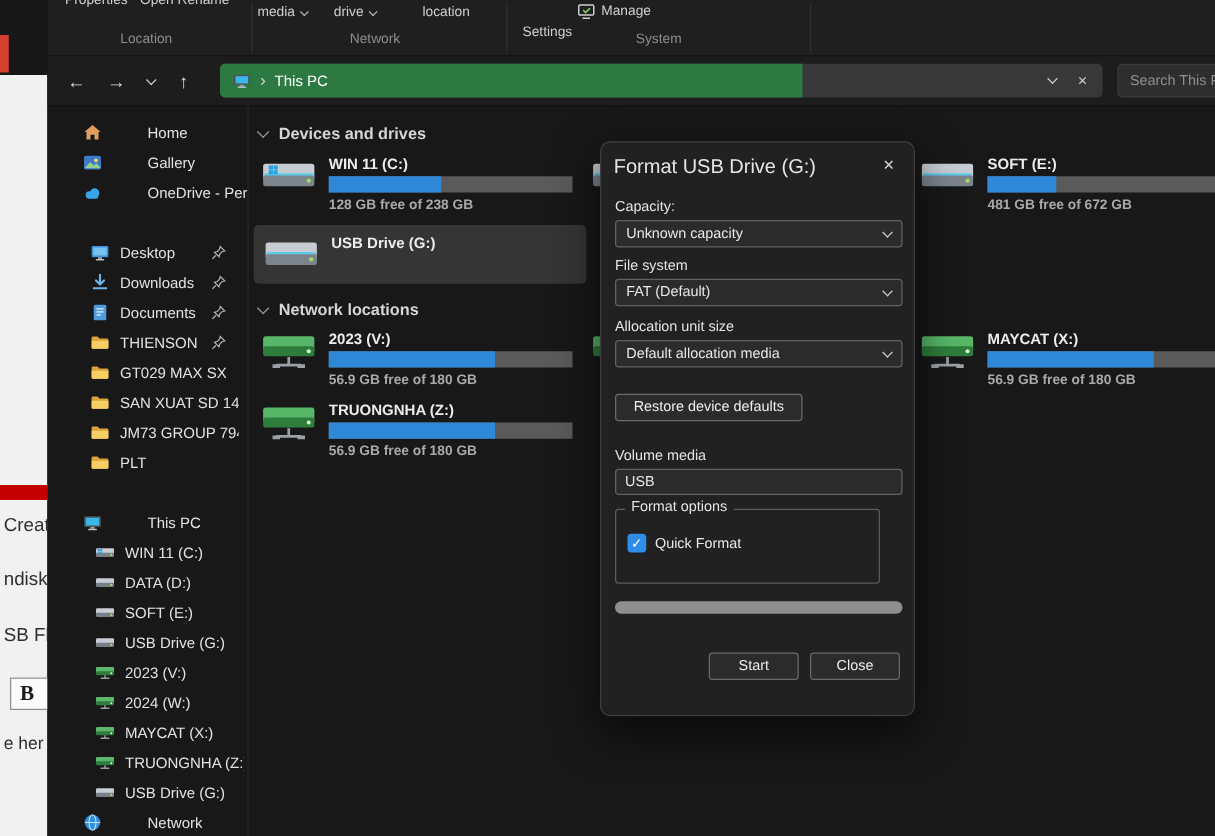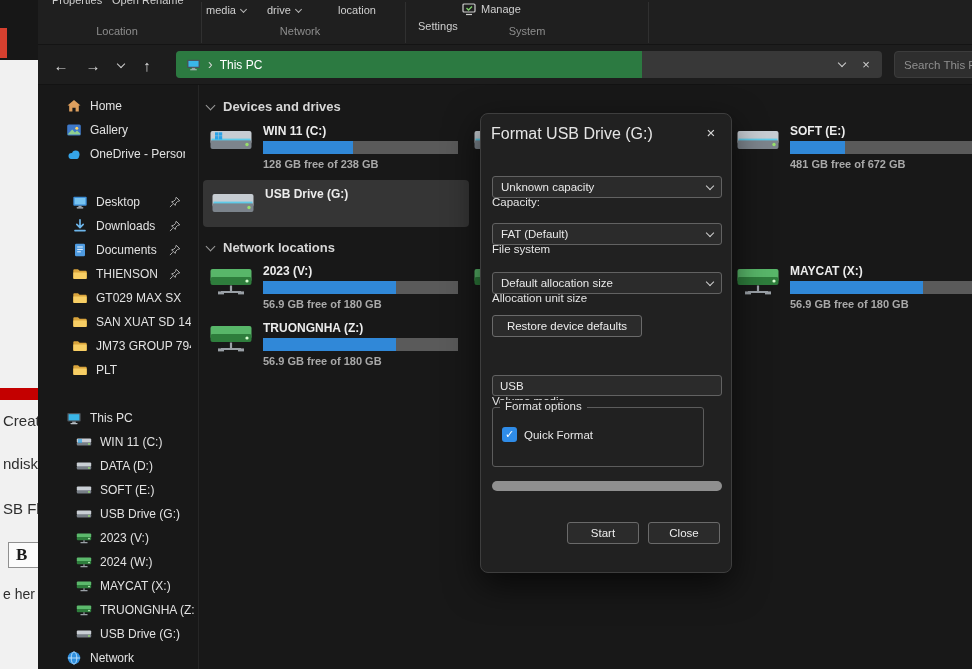--- a/index.html
+++ b/index.html
@@ -34,21 +34,21 @@
   .ab-sep {font-size:14px;color:#d6d6d6;margin-top:-2px;}
   .ab-right {position:absolute;top:0;height:27px;display:flex;align-items:center;justify-content:center;width:24px;z-index:2;color:#cfcfcf;font-size:13px;}
   .chev-down {width:6px;height:6px;border-right:1.4px solid #cfcfcf;border-bottom:1.4px solid #cfcfcf;transform:rotate(45deg);margin-top:-3px;}
   #search-box {position:absolute;left:856px;top:6px;width:150px;height:27px;background:#2e2e2e;border:1px solid #3c3c3c;border-radius:4px;}
   #search-box input {width:100%;height:100%;background:transparent;border:none;outline:none;padding:0 9px;font-size:11.5px;color:#d8d8d8;font-family:"Liberation Sans",sans-serif;}
   #search-box input::placeholder {color:#8f8f8f;}
 
   
   #sidebar {position:absolute;left:10px;top:94px;width:150px;}
   .srow {display:flex;align-items:center;height:24px;font-size:12px;color:#e2e2e2;position:relative;border-radius:4px;}
-  .ind0 {padding-left:18px;}
+  .ind0 {padding-left:18px;gap:28px;}
   .ind1 {padding-left:24px;}
   .ind2 {padding-left:28px;}
   .gap {margin-top:24px;}
   .ic {width:16px;height:16px;margin-right:8px;flex:none;}
   .side-label {white-space:nowrap;overflow:hidden;max-width:95px;}
   .pin {position:absolute;right:17px;width:12px;height:12px;}
 
   
   #content {position:absolute;left:160px;top:85px;width:774px;height:584px;border-left:1px solid #262626;font-weight:bold;}
   .sec {position:absolute;display:flex;align-items:center;gap:9px;font-size:13px;color:#d6d6d6;white-space:nowrap;}
@@ -58,21 +58,21 @@
   .tname {font-size:12px;color:#ececec;line-height:14px;margin:1px 0 3px;white-space:nowrap;}
   .tbar {width:195px;height:13px;background:#5a5a5a;margin-bottom:4px;}
   .tfill {height:100%;background:#3088d8;}
   .tdetail {font-size:11px;color:#a9a9a9;white-space:nowrap;}
   .tile.selected {background:#353535;border-radius:4px;padding:6px 8px;width:266px;height:47px;}
 
   
   #dialog {position:absolute;left:480px;top:113px;width:252px;height:460px;background:#212121;border:1px solid #3e3e3e;border-radius:8px;box-shadow:0 12px 34px rgba(0,0,0,.65);z-index:20;}
   .dlg-title {position:absolute;left:10px;top:11px;font-size:16px;color:#e5e5e5;}
   .dlg-close {position:absolute;right:9px;top:7px;width:22px;height:22px;display:flex;align-items:center;justify-content:center;font-size:15px;color:#d8d8d8;border-radius:4px;}
-  .dlg-label {position:absolute;left:11px;font-size:11.5px;color:#e4e4e4;margin-top:36px;}
+  .dlg-label {position:absolute;left:11px;font-size:11.5px;color:#e4e4e4;}
   .combo {position:absolute;left:11px;width:230px;height:22px;background:#2b2b2b;border:1px solid #626262;border-radius:3px;display:flex;align-items:center;justify-content:space-between;padding:0 8px;font-size:11.5px;color:#e8e8e8;}
   .cmb-chev {width:6px;height:6px;border-right:1.3px solid #cfcfcf;border-bottom:1.3px solid #cfcfcf;transform:rotate(45deg);margin-top:-3px;flex:none;}
   .dlg-btn {position:absolute;height:22px;background:#2b2b2b;border:1px solid #6a6a6a;border-radius:3px;display:flex;align-items:center;justify-content:center;font-size:11.5px;color:#ededed;}
   .dlg-input {position:absolute;left:11px;top:261px;width:230px;height:21px;background:#2b2b2b;border:1px solid #626262;border-radius:3px;padding:0 7px;font-size:11.5px;color:#e8e8e8;font-family:"Liberation Sans",sans-serif;outline:none;}
   .groupbox {position:absolute;left:11px;top:293px;width:212px;height:60px;border:1px solid #5c5c5c;border-radius:3px;}
   .groupbox-label {position:absolute;left:7px;top:-8px;background:#212121;padding:0 5px;font-size:11.5px;color:#e4e4e4;}
   .checkbox {position:absolute;left:9px;top:19px;width:15px;height:15px;background:#2f8ce8;border-radius:3px;display:flex;align-items:center;justify-content:center;color:#fff;font-size:11px;}
   .checkbox-label {position:absolute;left:31px;top:21px;font-size:11.5px;color:#e8e8e8;}
   .dlg-progress {position:absolute;left:11px;top:367px;width:230px;height:10px;background:#8f8f8f;border-radius:5px;overflow:hidden;}
   .dlg-progress-fill {height:100%;background:#2c7a41;}
@@ -526,21 +526,21 @@
     </div>
 
     <div class="dlg-label" style="top:93px">File system</div>
     <div class="combo" style="top:109px">
       <span>FAT (Default)</span>
       <span class="cmb-chev"></span>
     </div>
 
     <div class="dlg-label" style="top:142px">Allocation unit size</div>
     <div class="combo" style="top:158px">
-      <span>Default allocation size</span>
+      <span>Default allocation media</span>
       <span class="cmb-chev"></span>
     </div>
 
     <div class="dlg-btn" style="left:11px;top:201px;width:150px">Restore device defaults</div>
 
     <div class="dlg-label" style="top:245px">Volume media</div>
     <input class="dlg-input" value="USB" style="">
 
     <div class="groupbox">
       <span class="groupbox-label">Format options</span>

